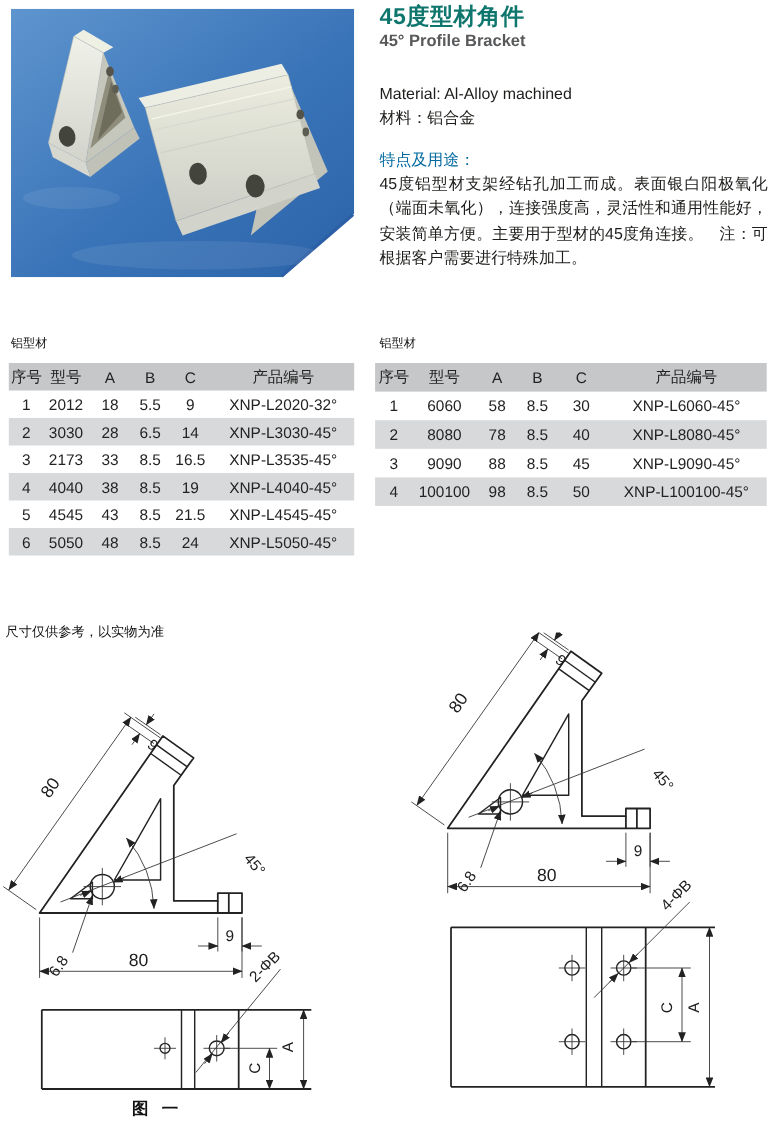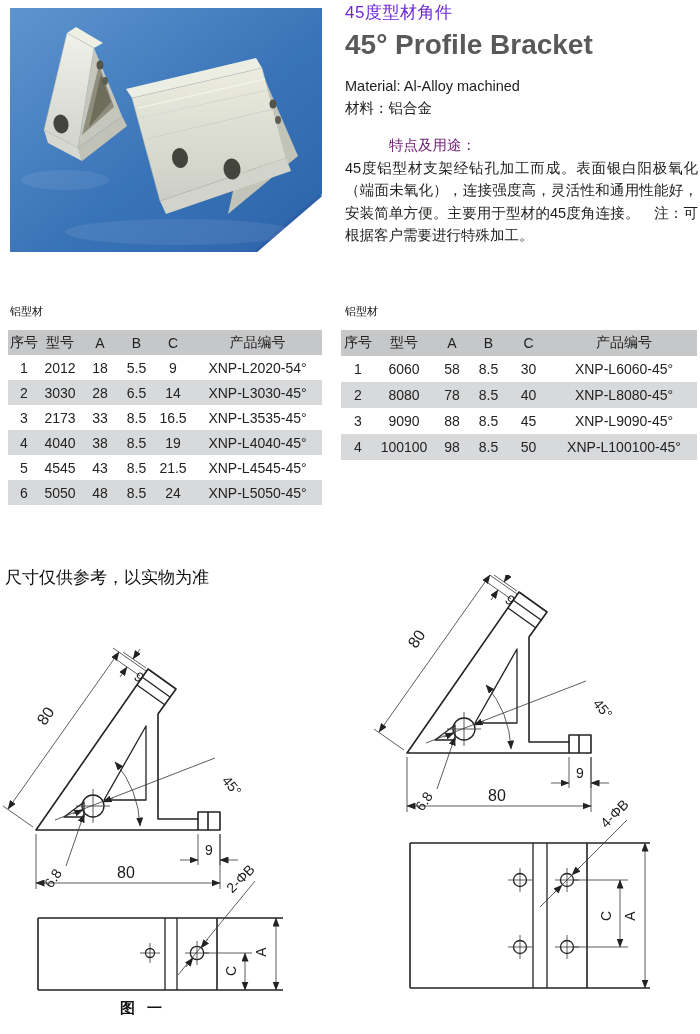--- a/index.html
+++ b/index.html
@@ -1,27 +1,27 @@
 <!DOCTYPE html>
 <html><head>
 <meta charset="utf-8">
 <style>
   html,body{margin:0;padding:0;background:#fff;}
   .page{position:relative;width:700px;height:1034px;background:#ffffff;overflow:hidden;
         font-family:"Liberation Sans","DejaVu Sans",sans-serif;color:#1d1d1b;}
   .abs{position:absolute;}
   
-  .title-zh{left:345px;top:1px;font-size:17px;font-weight:400;color:#6d28d9;letter-spacing:.5px;}
-  .title-en{left:345px;top:29px;font-size:28px;font-weight:700;color:#58595b;}
+  .title-zh{left:345px;top:1px;font-size:21px;font-weight:700;color:#0f766e;letter-spacing:.5px;}
+  .title-en{left:345px;top:29px;font-size:15px;font-weight:700;color:#58595b;}
   .mat{left:345px;top:76px;font-size:14.5px;line-height:21.5px;color:#1d1d1b;}
-  .feat-head{left:345px;top:136px;font-size:14.5px;color:#701a75;margin-left:44px;}
+  .feat-head{left:345px;top:136px;font-size:14.5px;color:#0369a1;}
   .feat-body{left:345px;top:157px;width:353px;font-size:14.5px;line-height:22.4px;color:#1d1d1b;
              text-align:justify;}
   .sec-label{top:304px;font-size:11px;color:#111;}
-  .note{left:5px;top:566px;font-size:17px;color:#111;}
+  .note{left:5px;top:566px;font-size:12px;color:#111;}
   .fig-cap{top:999px;width:72px;text-align:center;font-size:15px;color:#111;letter-spacing:4px;font-weight:bold;}
   
   .tbl{position:absolute;top:330px;font-size:14px;color:#232323;}
   .tr{display:grid;align-items:center;text-align:center;height:25px;}
   #tbl-right .tr{height:26px;}
   #tbl-left{left:8px;width:314px;}
   #tbl-left .tr{grid-template-columns:32px 40px 40px 33px 40px 129px;}
   #tbl-right{left:341px;width:356px;}
   #tbl-right .tr{grid-template-columns:34px 58px 38px 35px 45px 146px;}
   .tr.th{background:#c6c7c9;font-size:14px;}
@@ -111,21 +111,21 @@
       <div class="cell">B</div>
       <div class="cell">C</div>
       <div class="cell">产品编号</div>
     </div>
     <div class="tr">
       <div class="cell">1</div>
       <div class="cell">2012</div>
       <div class="cell">18</div>
       <div class="cell">5.5</div>
       <div class="cell">9</div>
-      <div class="cell">XNP-L2020-54°</div>
+      <div class="cell">XNP-L2020-32°</div>
     </div>
     <div class="tr alt">
       <div class="cell">2</div>
       <div class="cell">3030</div>
       <div class="cell">28</div>
       <div class="cell">6.5</div>
       <div class="cell">14</div>
       <div class="cell">XNP-L3030-45°</div>
     </div>
     <div class="tr">

